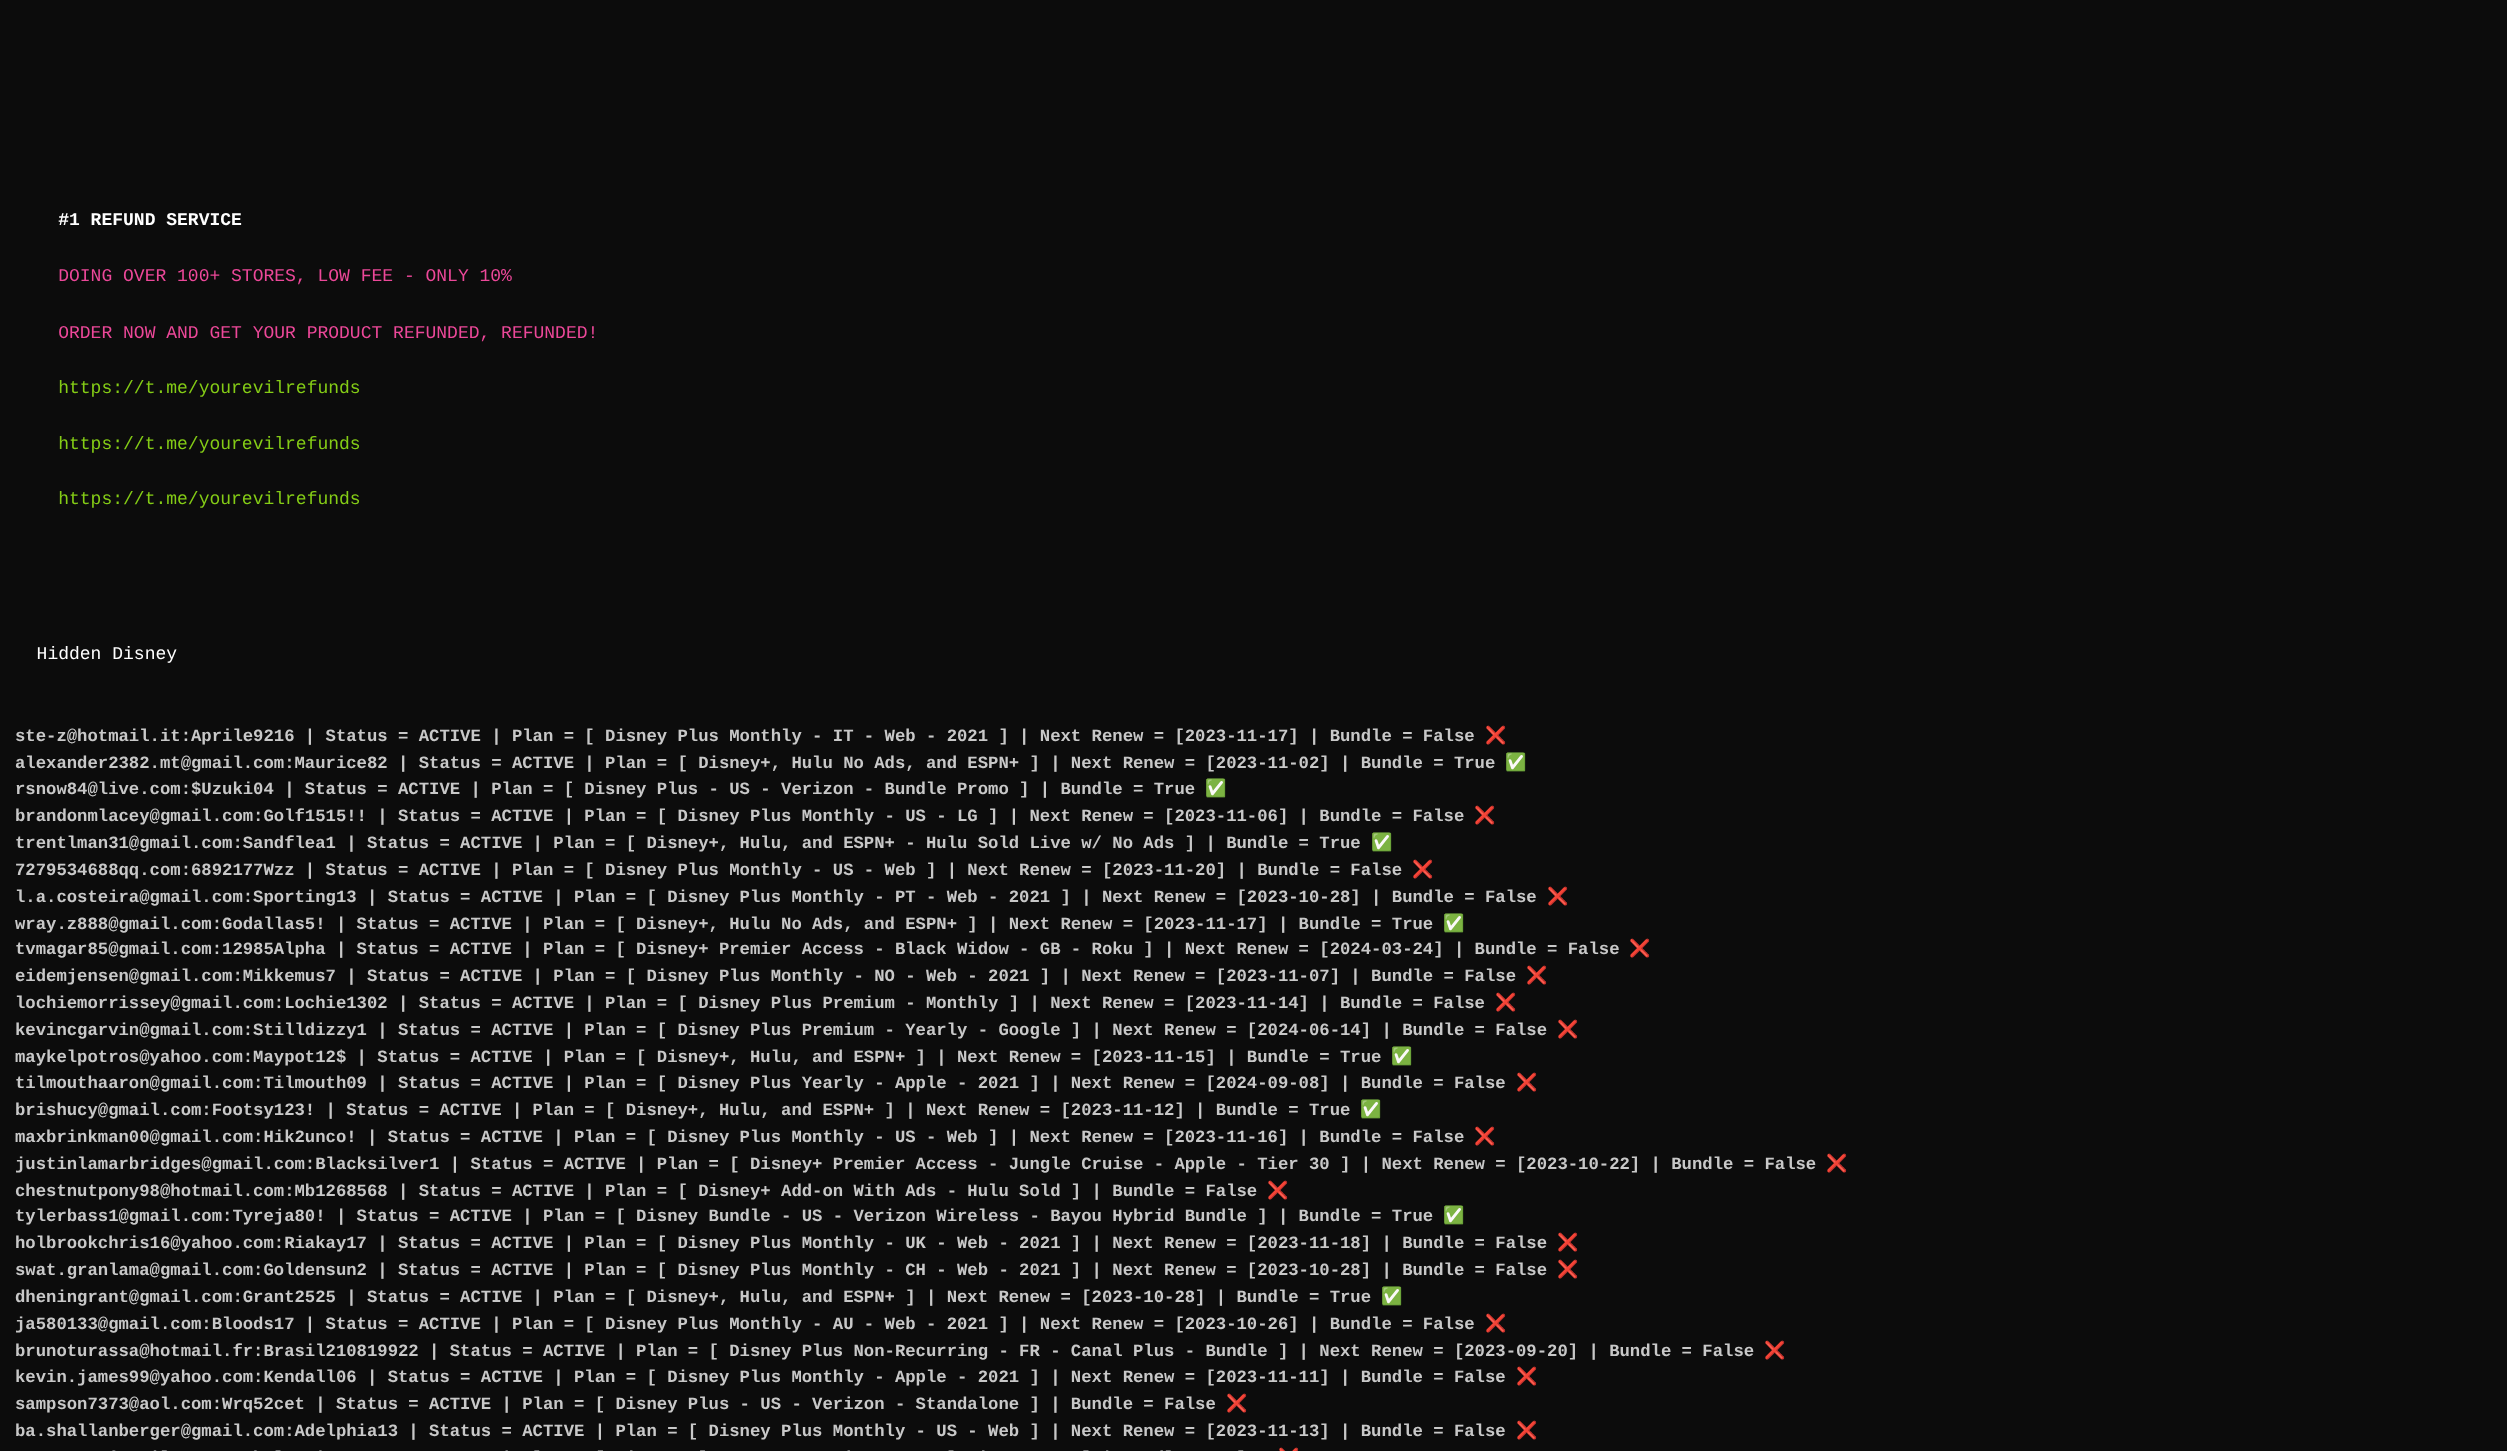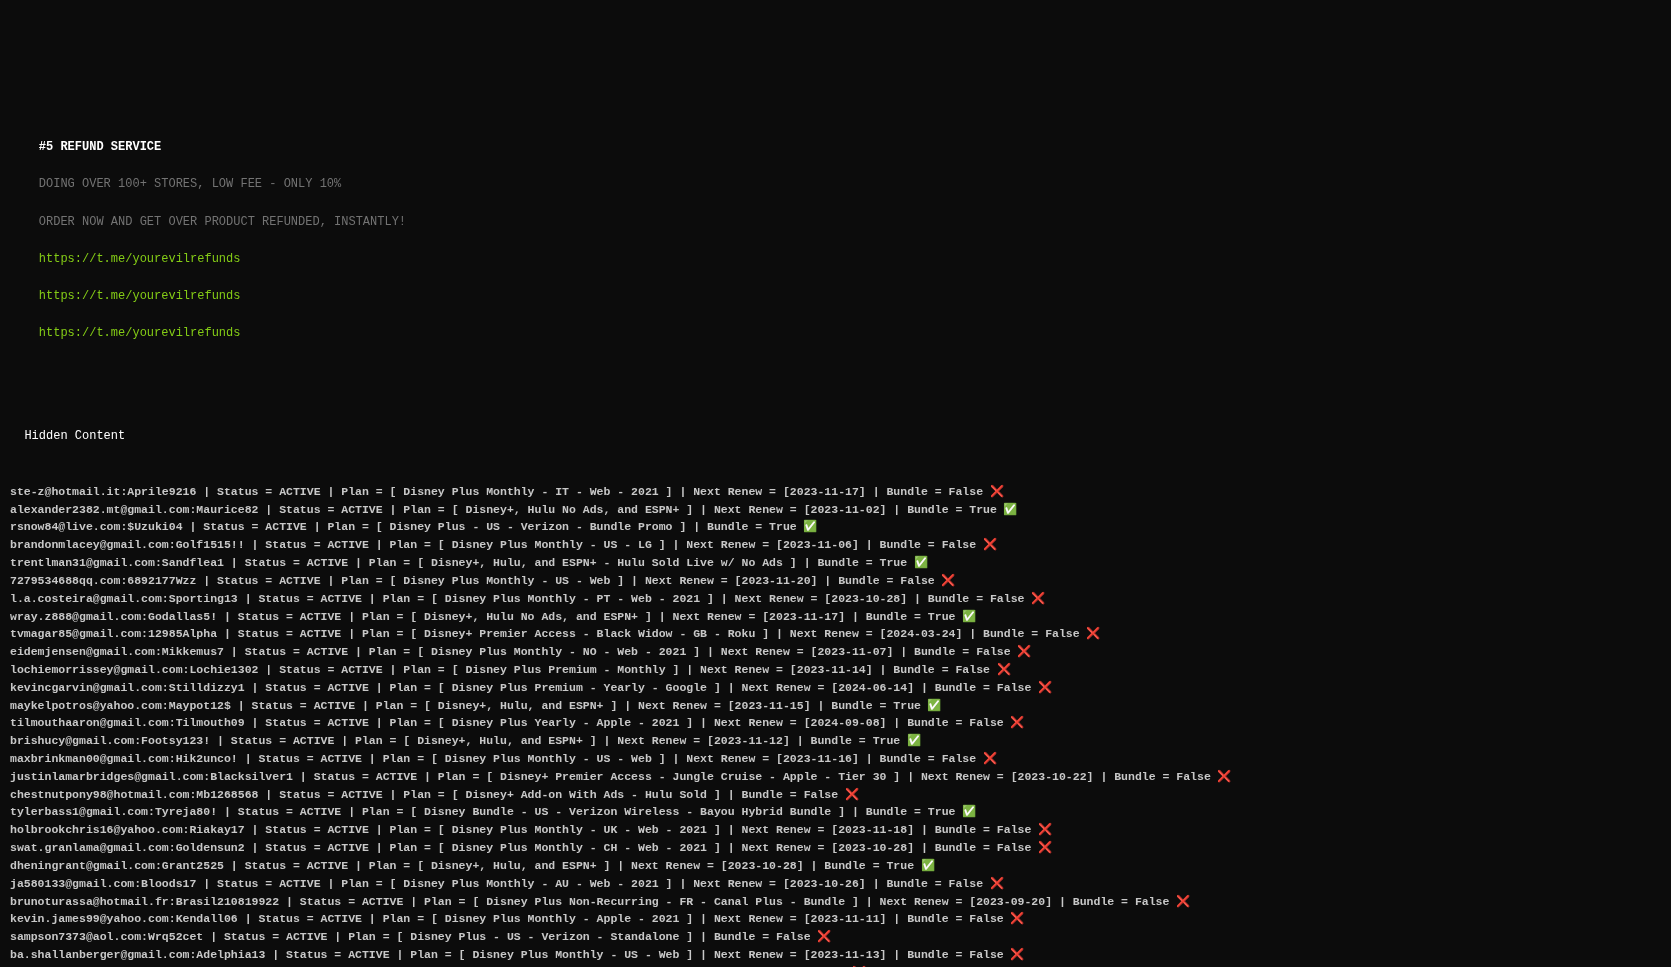--- a/index.html
+++ b/index.html
@@ -14,21 +14,21 @@
       word-break: break-all;
     }
     .header-section {
       margin-bottom: 10px;
     }
     .line-header-title {
       color: #ffffff;
       font-weight: bold;
     }
     .line-highlight {
-      color: #737373;
+      color: #ec4899;
       text-align: center;
     }
     .line-url {
       color: #84cc16;
     }
     .line-label {
       color: #ffffff;
       margin-top: 8px;
       margin-bottom: 4px;
     }
@@ -44,26 +44,26 @@
       color: #ff1744;
     }
   </style>
 </head>
 <body>
 
 
 
 <div>
   <div class="header-section">
-    <span class="line-header-title">#5 REFUND SERVICE</span><br>
+    <span class="line-header-title">#1 REFUND SERVICE</span><br>
     <span class="line-highlight">DOING OVER 100+ STORES, LOW FEE - ONLY 10%</span><br>
-    <span class="line-highlight">ORDER NOW AND GET OVER PRODUCT REFUNDED, INSTANTLY!</span><br>
+    <span class="line-highlight">ORDER NOW AND GET YOUR PRODUCT REFUNDED, REFUNDED!</span><br>
     <span class="line-url">https://t.me/yourevilrefunds</span><br>
     <span class="line-url">https://t.me/yourevilrefunds</span><br>
     <span class="line-url">https://t.me/yourevilrefunds</span>
   </div>
   <br>
-  <span class="line-label">Hidden Content</span><br>
+  <span class="line-label">Hidden Disney</span><br>
   <div id="entries-container"><span class="data-line">ste-z@hotmail.it:Aprile9216 | Status = ACTIVE | Plan = [ Disney Plus Monthly - IT - Web - 2021 ] | Next Renew = [2023-11-17] | Bundle = False <span class="red-x">❌</span></span><span class="data-line">alexander2382.mt@gmail.com:Maurice82 | Status = ACTIVE | Plan = [ Disney+, Hulu No Ads, and ESPN+ ] | Next Renew = [2023-11-02] | Bundle = True <span class="green-check">✅</span></span><span class="data-line">rsnow84@live.com:$Uzuki04 | Status = ACTIVE | Plan = [ Disney Plus - US - Verizon - Bundle Promo ] | Bundle = True <span class="green-check">✅</span></span><span class="data-line">brandonmlacey@gmail.com:Golf1515!! | Status = ACTIVE | Plan = [ Disney Plus Monthly - US - LG ] | Next Renew = [2023-11-06] | Bundle = False <span class="red-x">❌</span></span><span class="data-line">trentlman31@gmail.com:Sandflea1 | Status = ACTIVE | Plan = [ Disney+, Hulu, and ESPN+ - Hulu Sold Live w/ No Ads ] | Bundle = True <span class="green-check">✅</span></span><span class="data-line">7279534688qq.com:6892177Wzz | Status = ACTIVE | Plan = [ Disney Plus Monthly - US - Web ] | Next Renew = [2023-11-20] | Bundle = False <span class="red-x">❌</span></span><span class="data-line">l.a.costeira@gmail.com:Sporting13 | Status = ACTIVE | Plan = [ Disney Plus Monthly - PT - Web - 2021 ] | Next Renew = [2023-10-28] | Bundle = False <span class="red-x">❌</span></span><span class="data-line">wray.z888@gmail.com:Godallas5! | Status = ACTIVE | Plan = [ Disney+, Hulu No Ads, and ESPN+ ] | Next Renew = [2023-11-17] | Bundle = True <span class="green-check">✅</span></span><span class="data-line">tvmagar85@gmail.com:12985Alpha | Status = ACTIVE | Plan = [ Disney+ Premier Access - Black Widow - GB - Roku ] | Next Renew = [2024-03-24] | Bundle = False <span class="red-x">❌</span></span><span class="data-line">eidemjensen@gmail.com:Mikkemus7 | Status = ACTIVE | Plan = [ Disney Plus Monthly - NO - Web - 2021 ] | Next Renew = [2023-11-07] | Bundle = False <span class="red-x">❌</span></span><span class="data-line">lochiemorrissey@gmail.com:Lochie1302 | Status = ACTIVE | Plan = [ Disney Plus Premium - Monthly ] | Next Renew = [2023-11-14] | Bundle = False <span class="red-x">❌</span></span><span class="data-line">kevincgarvin@gmail.com:Stilldizzy1 | Status = ACTIVE | Plan = [ Disney Plus Premium - Yearly - Google ] | Next Renew = [2024-06-14] | Bundle = False <span class="red-x">❌</span></span><span class="data-line">maykelpotros@yahoo.com:Maypot12$ | Status = ACTIVE | Plan = [ Disney+, Hulu, and ESPN+ ] | Next Renew = [2023-11-15] | Bundle = True <span class="green-check">✅</span></span><span class="data-line">tilmouthaaron@gmail.com:Tilmouth09 | Status = ACTIVE | Plan = [ Disney Plus Yearly - Apple - 2021 ] | Next Renew = [2024-09-08] | Bundle = False <span class="red-x">❌</span></span><span class="data-line">brishucy@gmail.com:Footsy123! | Status = ACTIVE | Plan = [ Disney+, Hulu, and ESPN+ ] | Next Renew = [2023-11-12] | Bundle = True <span class="green-check">✅</span></span><span class="data-line">maxbrinkman00@gmail.com:Hik2unco! | Status = ACTIVE | Plan = [ Disney Plus Monthly - US - Web ] | Next Renew = [2023-11-16] | Bundle = False <span class="red-x">❌</span></span><span class="data-line">justinlamarbridges@gmail.com:Blacksilver1 | Status = ACTIVE | Plan = [ Disney+ Premier Access - Jungle Cruise - Apple - Tier 30 ] | Next Renew = [2023-10-22] | Bundle = False <span class="red-x">❌</span></span><span class="data-line">chestnutpony98@hotmail.com:Mb1268568 | Status = ACTIVE | Plan = [ Disney+ Add-on With Ads - Hulu Sold ] | Bundle = False <span class="red-x">❌</span></span><span class="data-line">tylerbass1@gmail.com:Tyreja80! | Status = ACTIVE | Plan = [ Disney Bundle - US - Verizon Wireless - Bayou Hybrid Bundle ] | Bundle = True <span class="green-check">✅</span></span><span class="data-line">holbrookchris16@yahoo.com:Riakay17 | Status = ACTIVE | Plan = [ Disney Plus Monthly - UK - Web - 2021 ] | Next Renew = [2023-11-18] | Bundle = False <span class="red-x">❌</span></span><span class="data-line">swat.granlama@gmail.com:Goldensun2 | Status = ACTIVE | Plan = [ Disney Plus Monthly - CH - Web - 2021 ] | Next Renew = [2023-10-28] | Bundle = False <span class="red-x">❌</span></span><span class="data-line">dheningrant@gmail.com:Grant2525 | Status = ACTIVE | Plan = [ Disney+, Hulu, and ESPN+ ] | Next Renew = [2023-10-28] | Bundle = True <span class="green-check">✅</span></span><span class="data-line">ja580133@gmail.com:Bloods17 | Status = ACTIVE | Plan = [ Disney Plus Monthly - AU - Web - 2021 ] | Next Renew = [2023-10-26] | Bundle = False <span class="red-x">❌</span></span><span class="data-line">brunoturassa@hotmail.fr:Brasil210819922 | Status = ACTIVE | Plan = [ Disney Plus Non-Recurring - FR - Canal Plus - Bundle ] | Next Renew = [2023-09-20] | Bundle = False <span class="red-x">❌</span></span><span class="data-line">kevin.james99@yahoo.com:Kendall06 | Status = ACTIVE | Plan = [ Disney Plus Monthly - Apple - 2021 ] | Next Renew = [2023-11-11] | Bundle = False <span class="red-x">❌</span></span><span class="data-line">sampson7373@aol.com:Wrq52cet | Status = ACTIVE | Plan = [ Disney Plus - US - Verizon - Standalone ] | Bundle = False <span class="red-x">❌</span></span><span class="data-line">ba.shallanberger@gmail.com:Adelphia13 | Status = ACTIVE | Plan = [ Disney Plus Monthly - US - Web ] | Next Renew = [2023-11-13] | Bundle = False <span class="red-x">❌</span></span><span class="data-line">aparamo10@gmail.com:Futbol10 | Status = ACTIVE | Plan = [ Disney Plus - US - Verizon - Inclusion Promo ] | Bundle = False <span class="red-x">❌</span></span></div>
 </div>
 
 
 
 
 </body></html>

